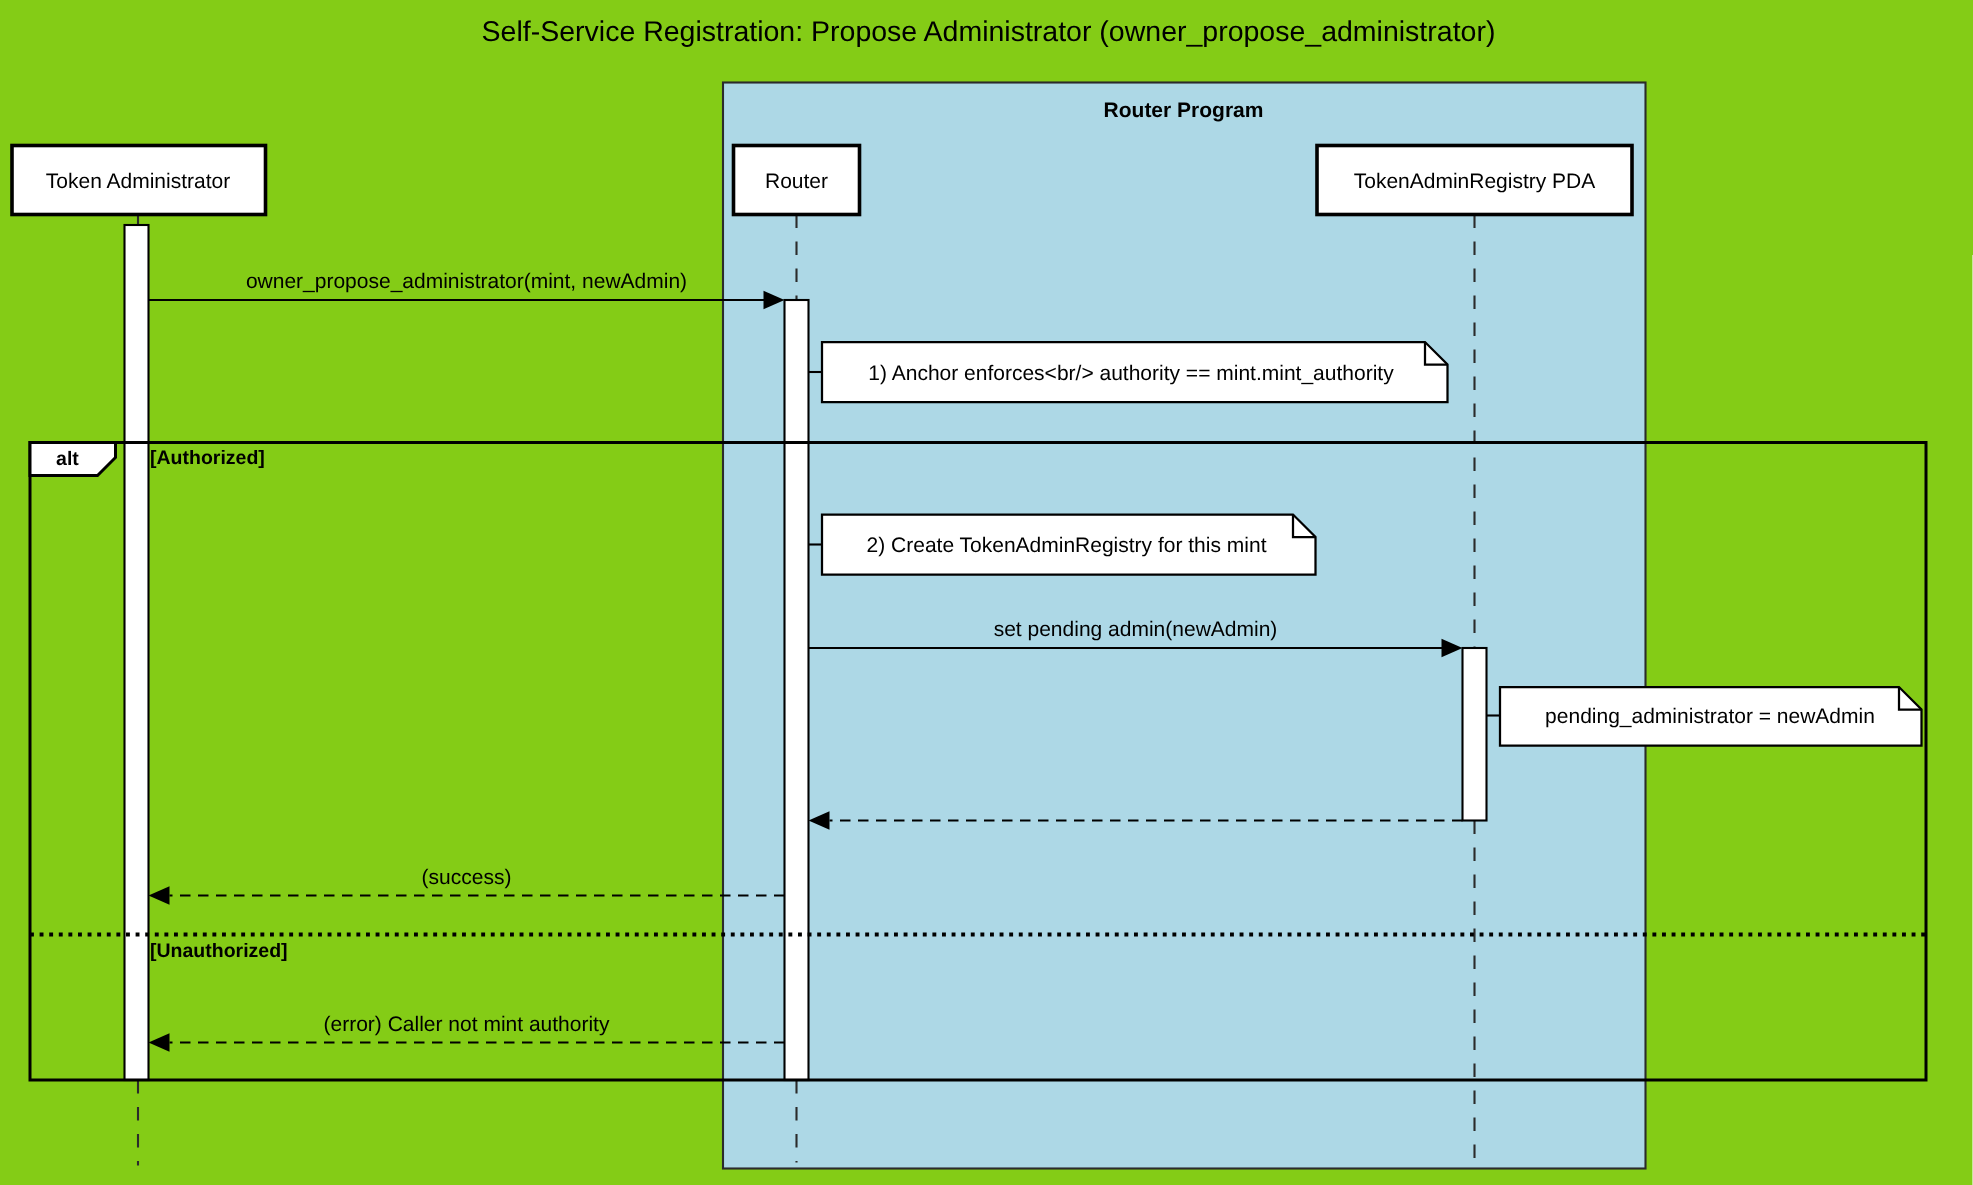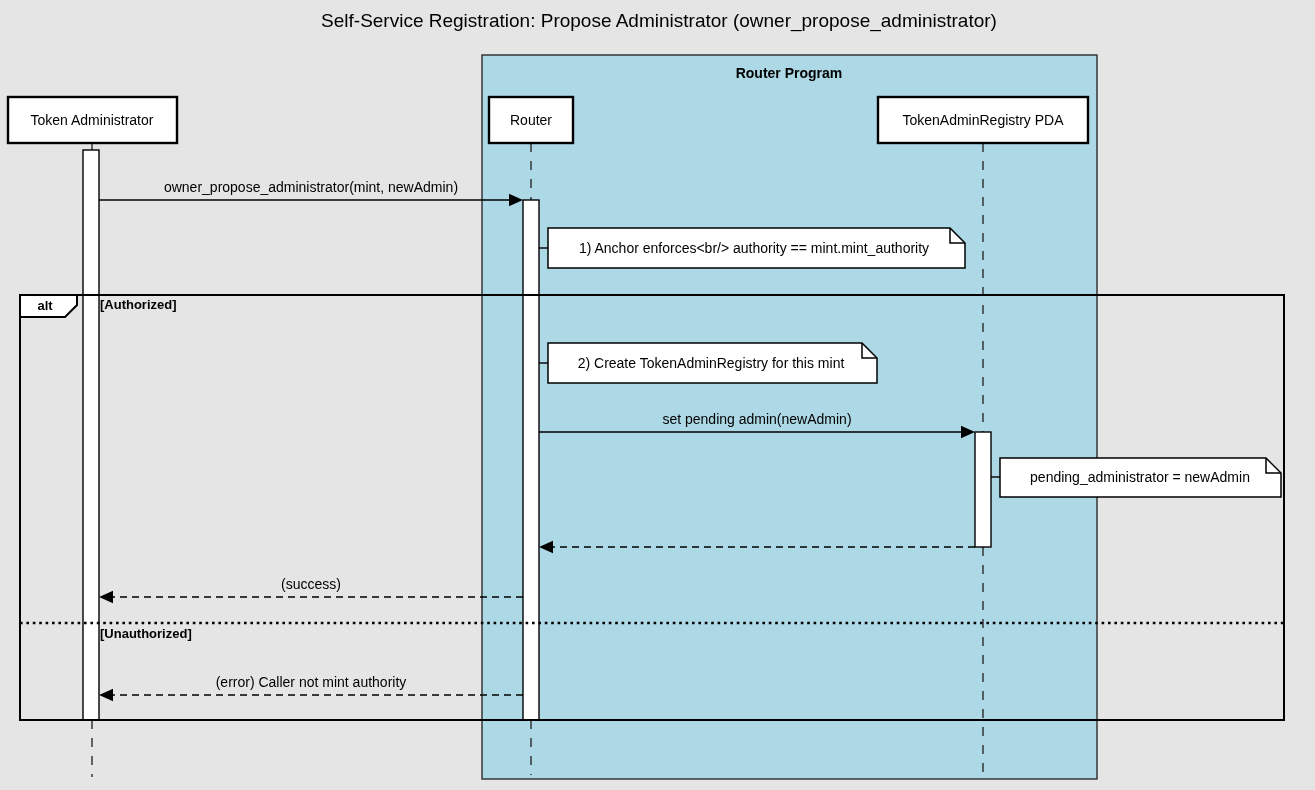--- a/index.html
+++ b/index.html
@@ -1,16 +1,16 @@
 <!DOCTYPE html>
 <html><head>
 <meta charset="utf-8">
 <style>
   html,body{margin:0;padding:0;background:#ffffff;}
-  .stage{position:relative;width:1315px;height:790px;background:#e5e5e5;overflow:hidden;}
+  .stage{position:relative;width:1315px;height:790px;background:#84cc16;overflow:hidden;}
   svg{display:block;}
   text{font-family:"Liberation Sans","DejaVu Sans",sans-serif;font-size:14px;fill:#000000;}
   .title-text{font-size:19px;}
   .bold{font-weight:bold;}
   .cond{font-size:13px;font-weight:bold;}
   .op{font-size:13px;font-weight:bold;}
 </style>
 </head>
 <body>
 

